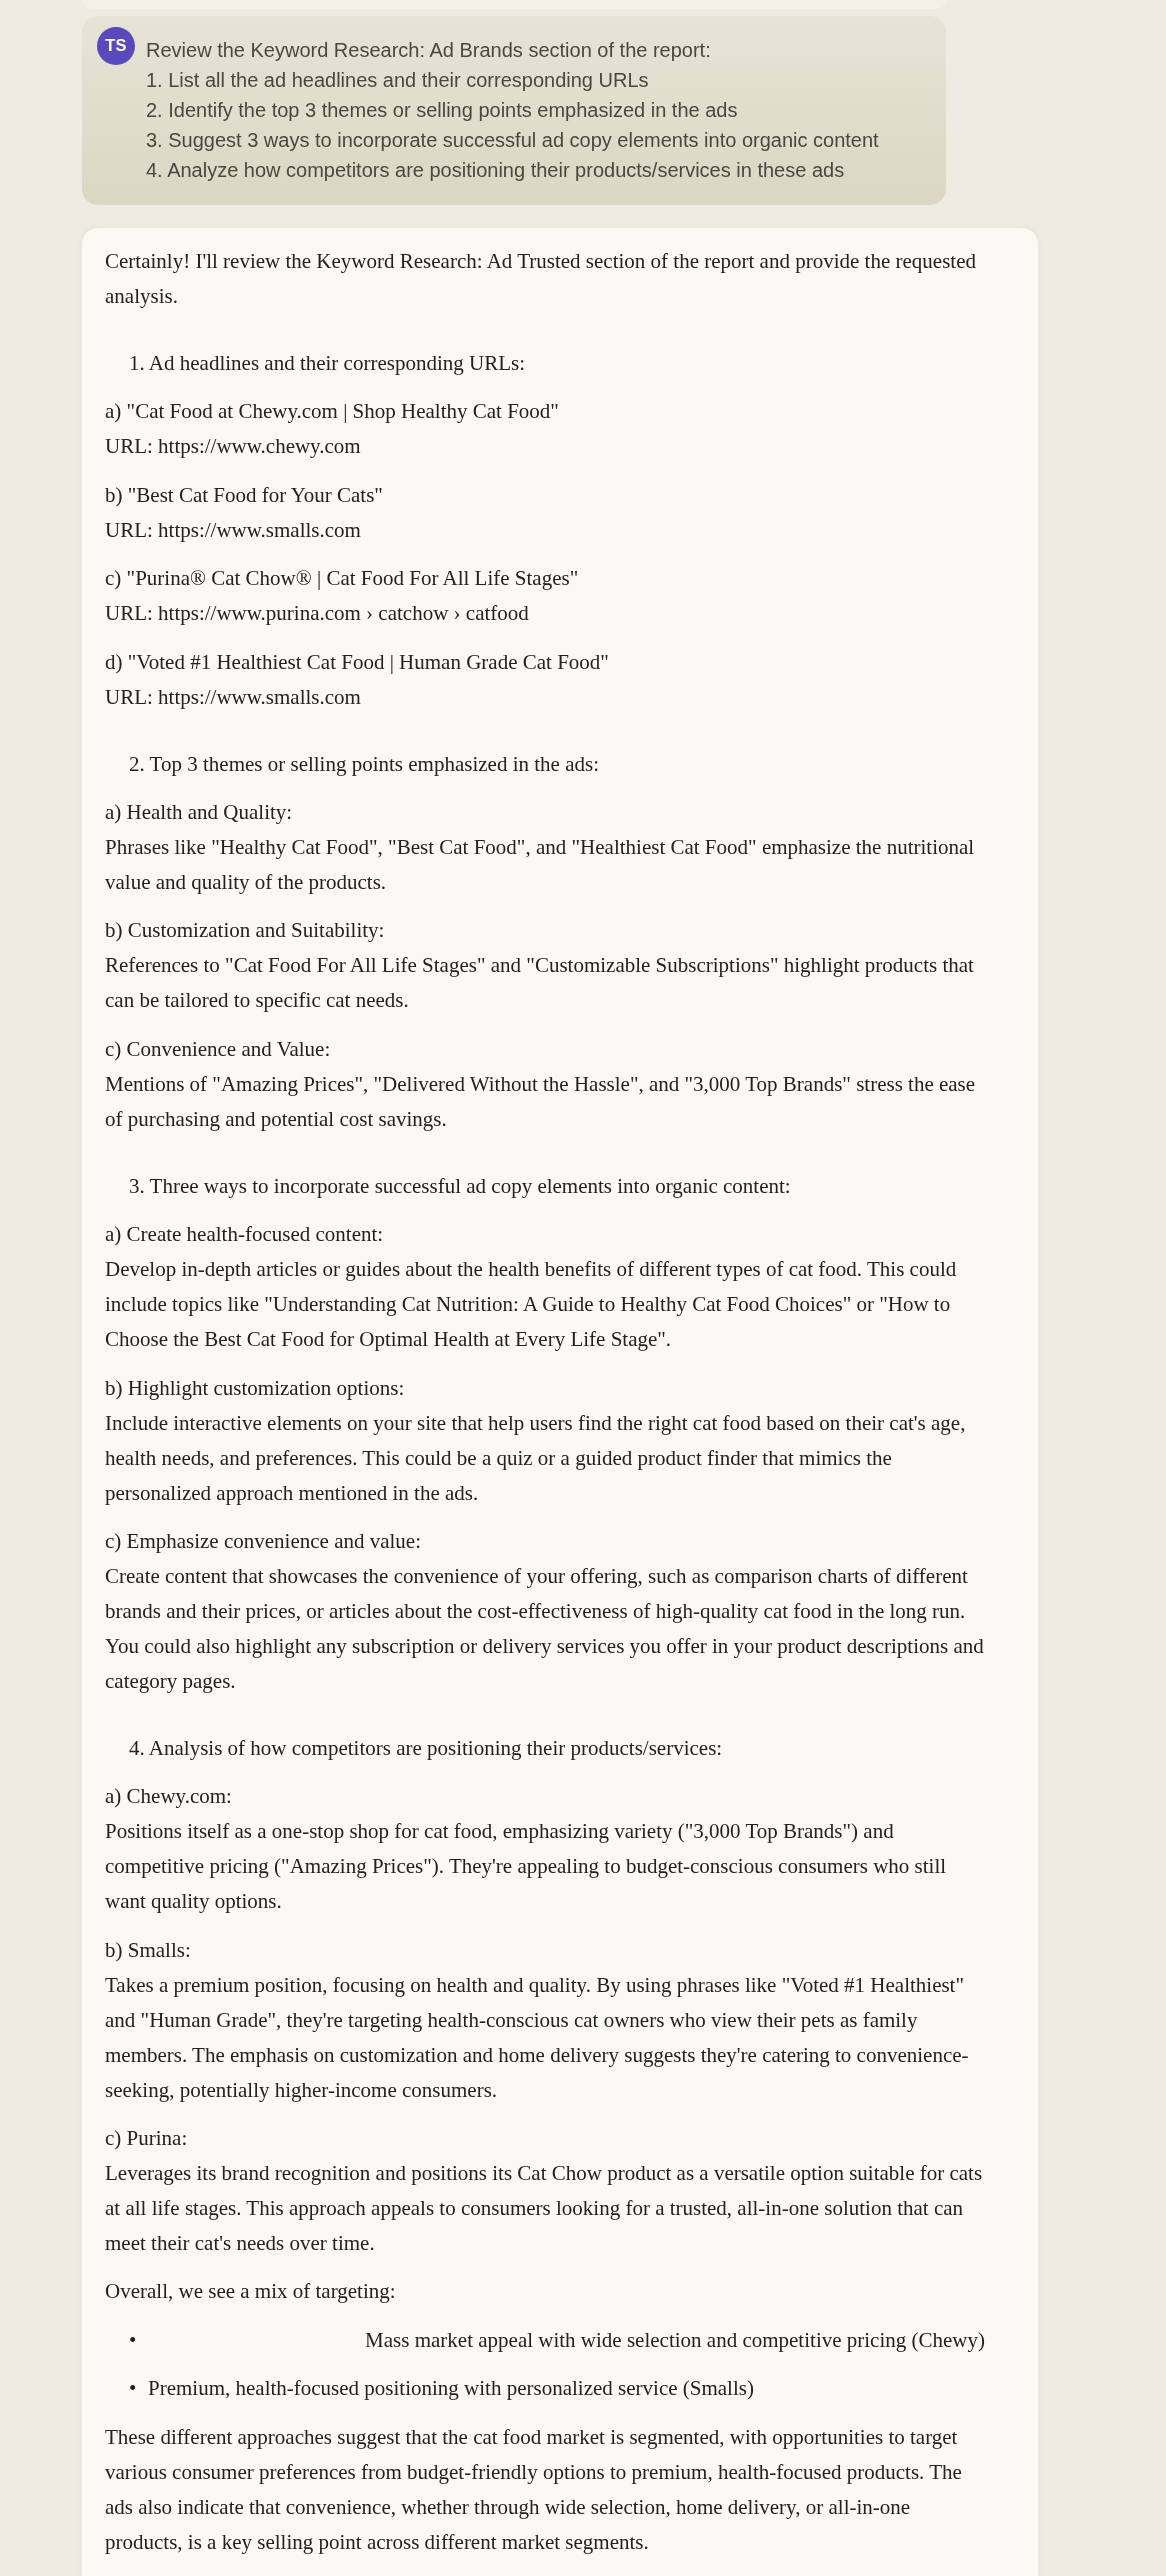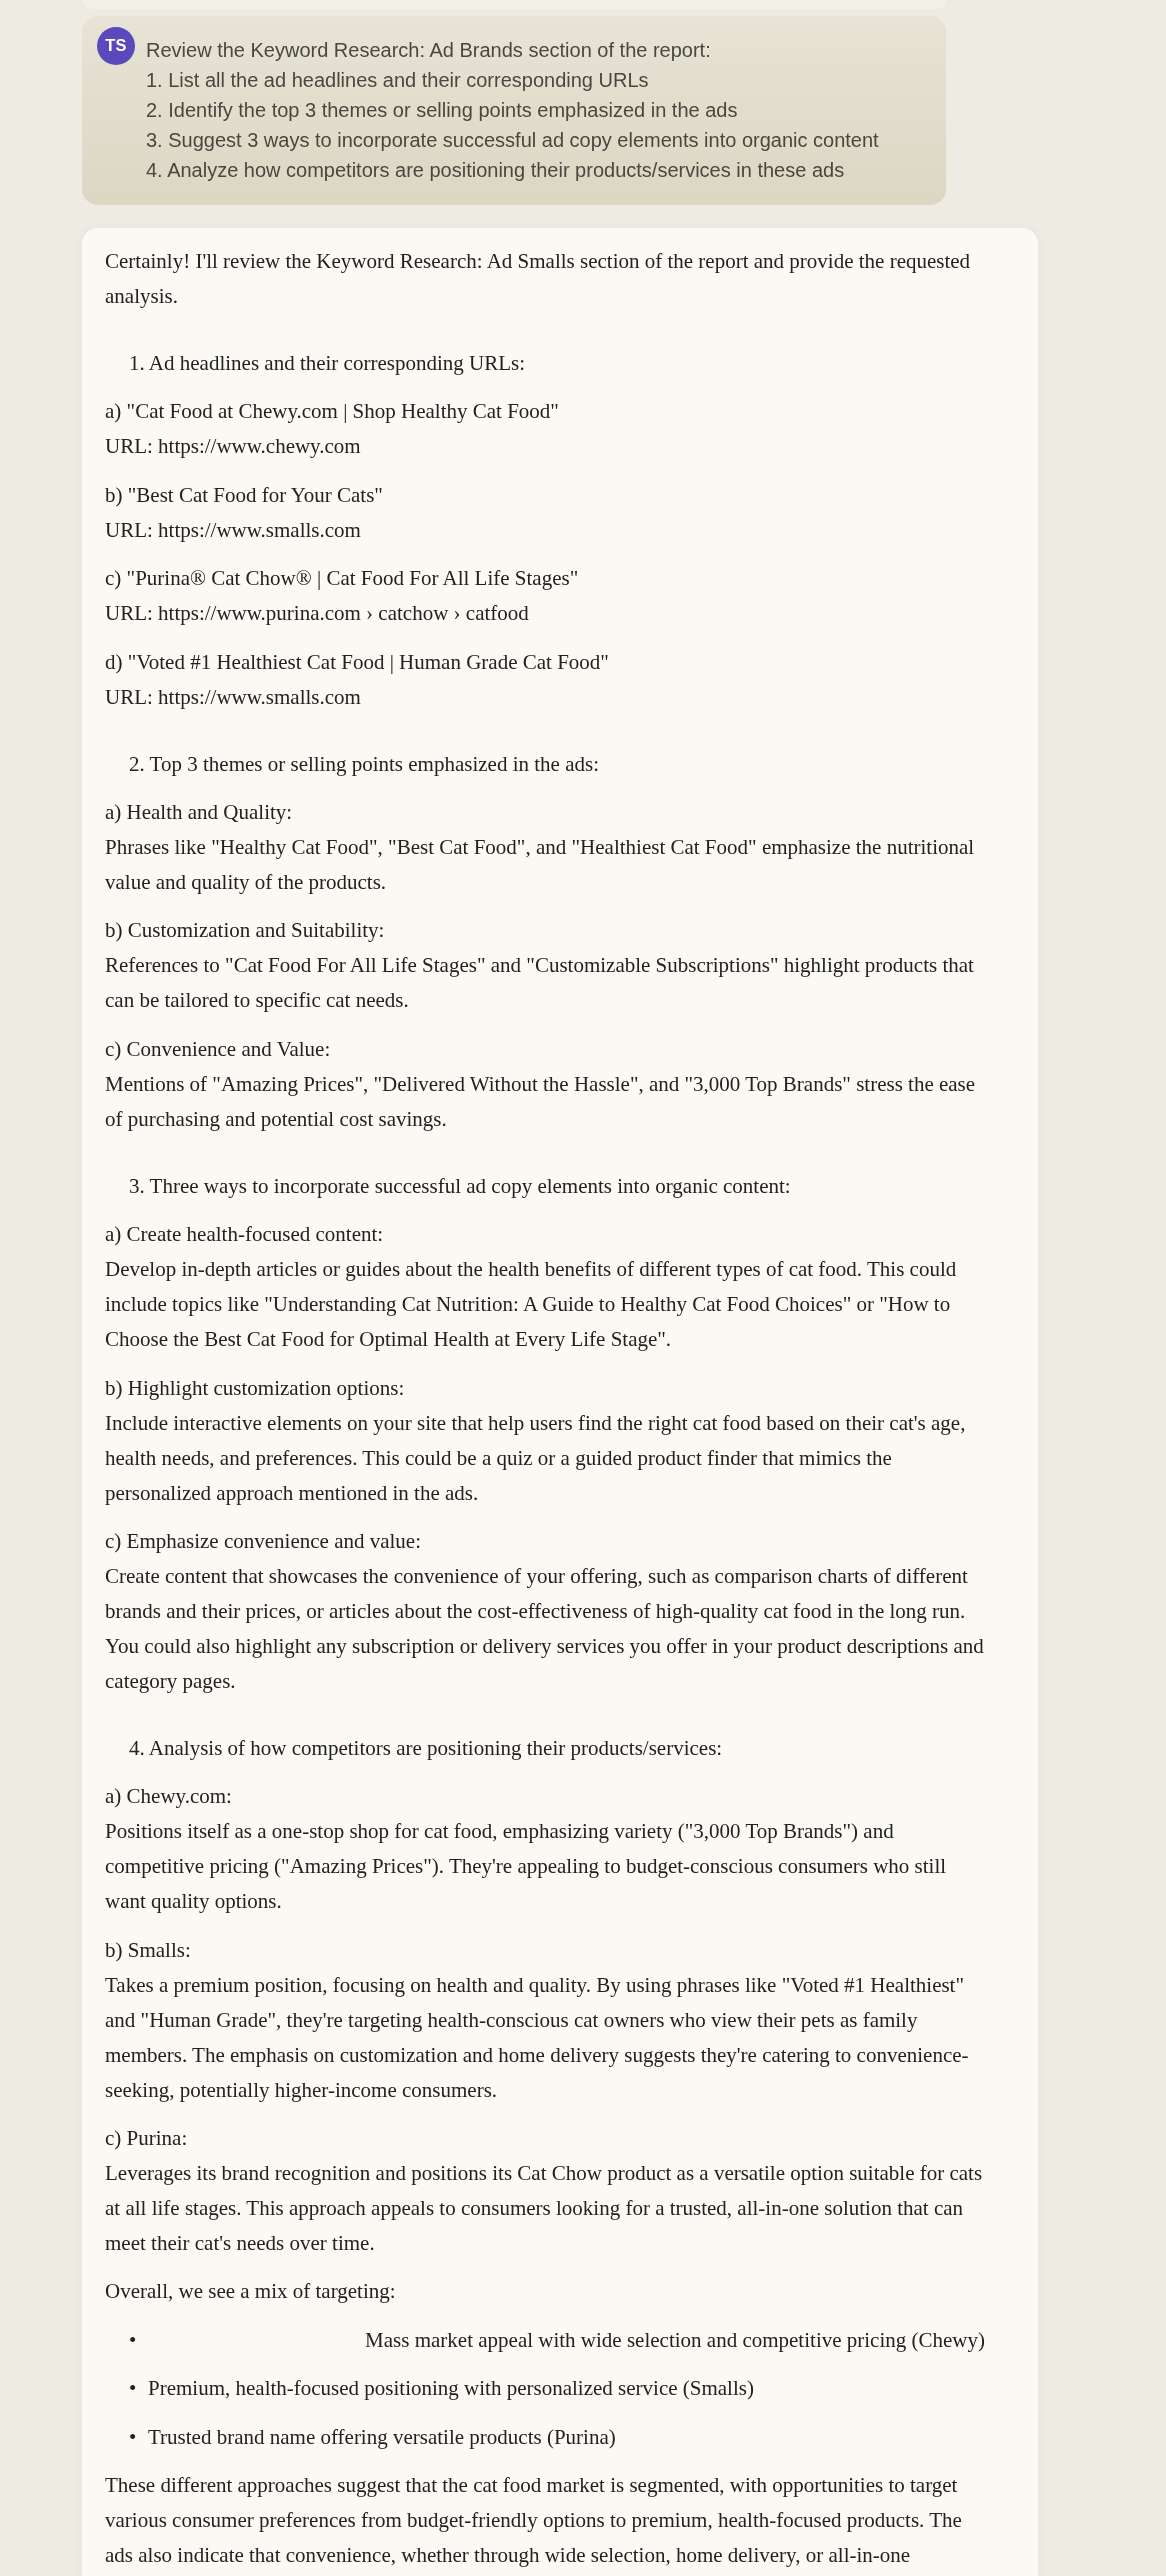--- a/index.html
+++ b/index.html
@@ -87,21 +87,21 @@
         <div class="user-line">Review the Keyword Research: Ad Brands section of the report:</div>
         <div class="user-line">1. List all the ad headlines and their corresponding URLs</div>
         <div class="user-line">2. Identify the top 3 themes or selling points emphasized in the ads</div>
         <div class="user-line">3. Suggest 3 ways to incorporate successful ad copy elements into organic content</div>
         <div class="user-line">4. Analyze how competitors are positioning their products/services in these ads</div>
       </div>
   </div>
 
   <div class="assistant-card">
     <div class="assistant-content">
-        <p class="blk para">Certainly! I'll review the Keyword Research: Ad Smalls section of the report and provide the requested analysis.</p>
+        <p class="blk para">Certainly! I'll review the Keyword Research: Ad Trusted section of the report and provide the requested analysis.</p>
         <p class="blk num">1. Ad headlines and their corresponding URLs:</p>
         <p class="blk para">a) "Cat Food at Chewy.com | Shop Healthy Cat Food"<br>URL: https://www.chewy.com</p>
         <p class="blk para">b) "Best Cat Food for Your Cats"<br>URL: https://www.smalls.com</p>
         <p class="blk para">c) "Purina® Cat Chow® | Cat Food For All Life Stages"<br>URL: https://www.purina.com › catchow › catfood</p>
         <p class="blk para">d) "Voted #1 Healthiest Cat Food | Human Grade Cat Food"<br>URL: https://www.smalls.com</p>
         <p class="blk num">2. Top 3 themes or selling points emphasized in the ads:</p>
         <p class="blk para">a) Health and Quality:<br>Phrases like "Healthy Cat Food", "Best Cat Food", and "Healthiest Cat Food" emphasize the nutritional value and quality of the products.</p>
         <p class="blk para">b) Customization and Suitability:<br>References to "Cat Food For All Life Stages" and "Customizable Subscriptions" highlight products that can be tailored to specific cat needs.</p>
         <p class="blk para">c) Convenience and Value:<br>Mentions of "Amazing Prices", "Delivered Without the Hassle", and "3,000 Top Brands" stress the ease of purchasing and potential cost savings.</p>
         <p class="blk num">3. Three ways to incorporate successful ad copy elements into organic content:</p>
@@ -109,19 +109,18 @@
         <p class="blk para">b) Highlight customization options:<br>Include interactive elements on your site that help users find the right cat food based on their cat's age, health needs, and preferences. This could be a quiz or a guided product finder that mimics the personalized approach mentioned in the ads.</p>
         <p class="blk para">c) Emphasize convenience and value:<br>Create content that showcases the convenience of your offering, such as comparison charts of different brands and their prices, or articles about the cost-effectiveness of high-quality cat food in the long run. You could also highlight any subscription or delivery services you offer in your product descriptions and category pages.</p>
         <p class="blk num">4. Analysis of how competitors are positioning their products/services:</p>
         <p class="blk para">a) Chewy.com:<br>Positions itself as a one-stop shop for cat food, emphasizing variety ("3,000 Top Brands") and competitive pricing ("Amazing Prices"). They're appealing to budget-conscious consumers who still want quality options.</p>
         <p class="blk para">b) Smalls:<br>Takes a premium position, focusing on health and quality. By using phrases like "Voted #1 Healthiest" and "Human Grade", they're targeting health-conscious cat owners who view their pets as family members. The emphasis on customization and home delivery suggests they're catering to convenience-seeking, potentially higher-income consumers.</p>
         <p class="blk para">c) Purina:<br>Leverages its brand recognition and positions its Cat Chow product as a versatile option suitable for cats at all life stages. This approach appeals to consumers looking for a trusted, all-in-one solution that can meet their cat's needs over time.</p>
         <p class="blk para">Overall, we see a mix of targeting:</p>
         <ul class="blk bullets">
           <li class="bullet-item">Mass market appeal with wide selection and competitive pricing (Chewy)</li>
           <li class="bullet-item">Premium, health-focused positioning with personalized service (Smalls)</li>
-          <li class="bullet-item">Trusted brand name offering versatile products (Purina)</li>
         </ul>
         <p class="blk para">These different approaches suggest that the cat food market is segmented, with opportunities to target various consumer preferences from budget-friendly options to premium, health-focused products. The ads also indicate that convenience, whether through wide selection, home delivery, or all-in-one products, is a key selling point across different market segments.</p>
       </div>
   </div>
 </div>
 
 
 </body></html>

